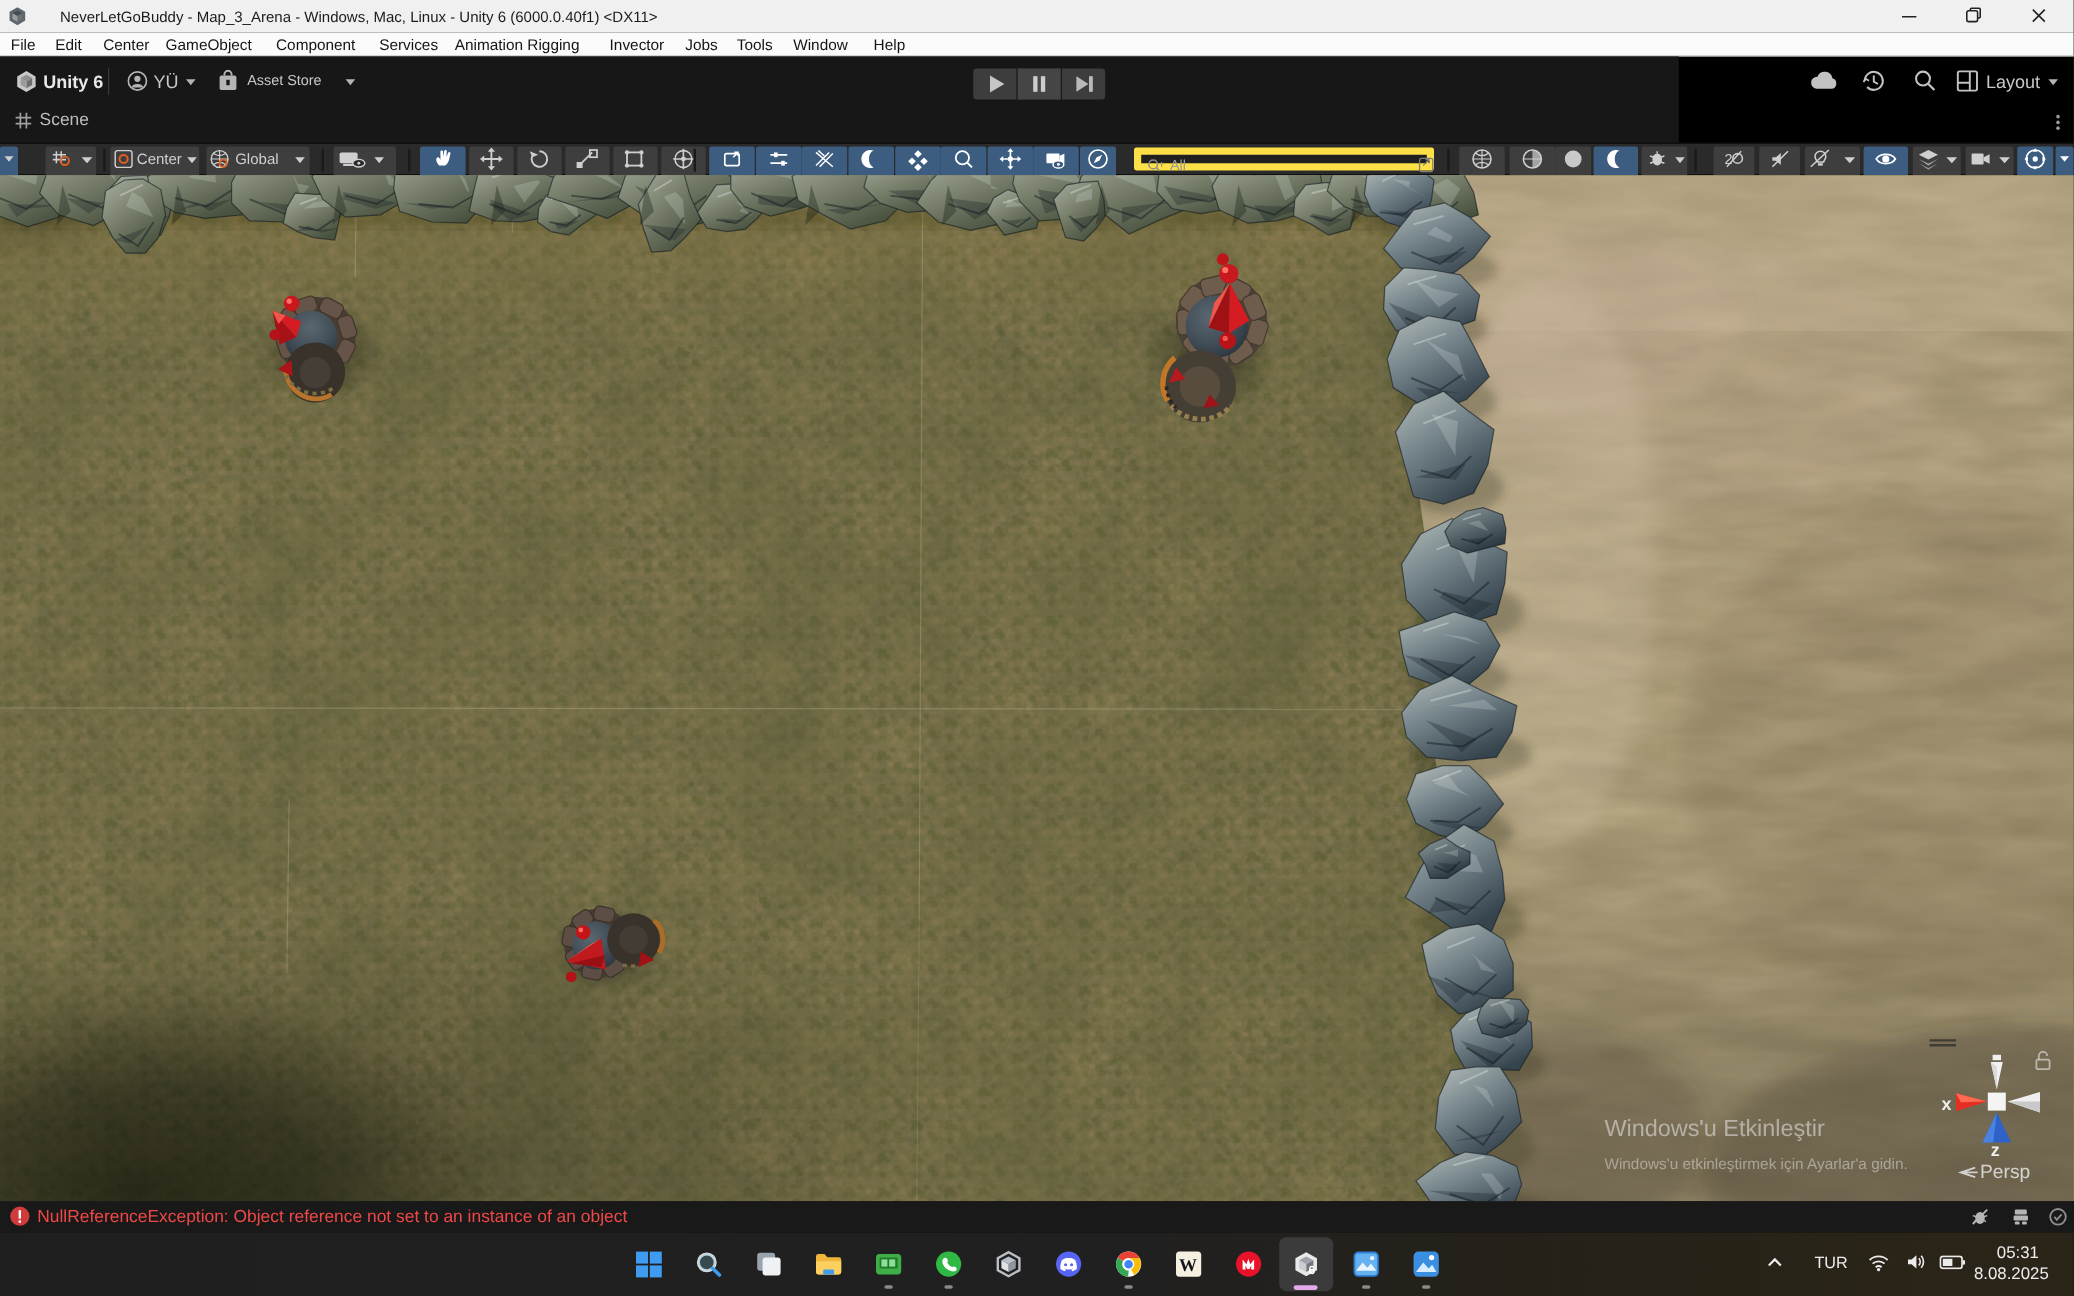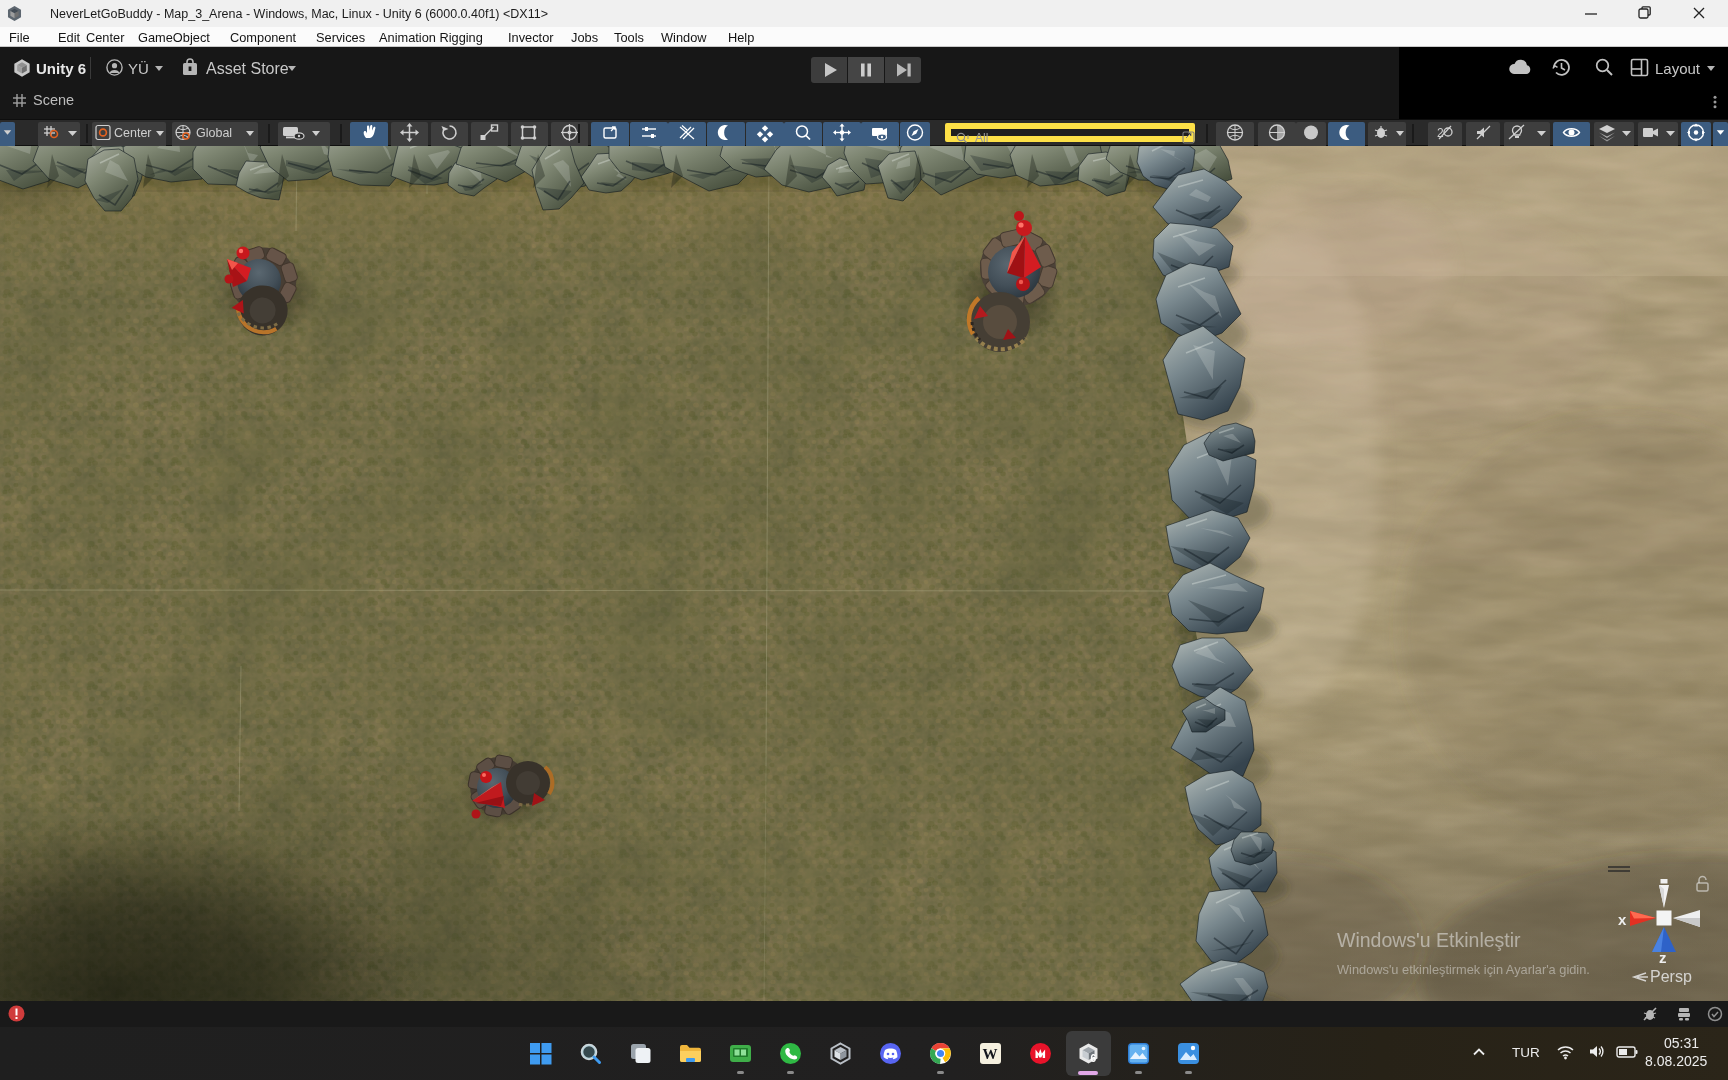--- a/index.html
+++ b/index.html
@@ -35,21 +35,21 @@
       <rect x="2" y="4" width="9" height="9" rx="1.5" fill="none" stroke="#222" stroke-width="1.3"></rect>
       <path d="M5,4 V2.8 a1,1 0 0 1 1,-1 h6.2 a1,1 0 0 1 1,1 V9 a1,1 0 0 1 -1,1 H11" fill="none" stroke="#222" stroke-width="1.3"></path>
     </svg>
  <svg class="abs" style="left:1691px;top:5px" width="16" height="16" viewBox="0 0 16 16">
       <path d="M3,3 L13,13 M13,3 L3,13" stroke="#222" stroke-width="1.3"></path>
     </svg>
 </div>
 
 <div id="menubar">
  <span style="left:9px">File</span>
-    <span style="left:58px">Edit</span>
+    <span style="left:46px">Edit</span>
     <span style="left:86px">Center</span>
  <span style="left:138px">GameObject</span>
     <span style="left:230px">Component</span>
     <span style="left:316px">Services</span>
  <span style="left:379px">Animation Rigging</span>
     <span style="left:508px">Invector</span>
     <span style="left:571px">Jobs</span>
  <span style="left:614px">Tools</span>
     <span style="left:661px">Window</span>
     <span style="left:728px">Help</span>
@@ -69,21 +69,21 @@
       <circle cx="8.5" cy="6.7" r="2.6" fill="#b5b5b5"></circle>
       <path d="M3.5,14 a5.2,4 0 0 1 10,0" fill="#b5b5b5"></path>
     </svg>
  <span class="abs" style="left:128px;top:13px;font-size:15px;color:#c8c8c8">YÜ</span>
  <span class="caret abs" style="left:155px;top:19px"></span>
  <svg class="abs" style="left:182px;top:11px" width="16" height="18" viewBox="0 0 16 18">
       <rect x="1" y="5" width="14" height="12" rx="1.5" fill="#b5b5b5"></rect>
       <path d="M5,5 V4 a3,3 0 0 1 6,0 V5" fill="none" stroke="#b5b5b5" stroke-width="1.6"></path>
       <rect x="6.6" y="8.5" width="2.8" height="4.5" fill="#171717"></rect>
     </svg>
- <span class="abs" style="left:206px;top:13px;font-size:16px;color:#c8c8c8">Asset Store</span>
+ <span class="abs" style="left:206px;top:13px;font-size:12px;color:#c8c8c8">Asset Store</span>
  <span class="caret abs" style="left:288px;top:19px"></span>
 
  <div class="abs" style="left:811px;top:10px;width:36px;height:26px;background:#3d3d3d;border-radius:3px 0 0 3px">
   <svg width="36" height="26" viewBox="0 0 36 26">
         <path d="M14,6 L26,13 L14,20 Z" fill="#c6c6c6"></path>
       </svg></div>
  <div class="abs" style="left:848px;top:10px;width:36px;height:26px;background:#454545">
   <svg width="36" height="26" viewBox="0 0 36 26">
         <rect x="13" y="6.5" width="3.6" height="13" fill="#cdcdcd"></rect>
         <rect x="19.4" y="6.5" width="3.6" height="13" fill="#cdcdcd"></rect>
@@ -939,20 +939,21 @@
 </g>
 </svg>
 </div>
 
 <div id="errorbar">
     <svg class="abs" style="left:8px;top:4px" width="17" height="17" viewBox="0 0 17 17">
       <circle cx="8.5" cy="8.5" r="8" fill="#d03c3c"></circle>
       <rect x="7.5" y="3.5" width="2" height="7" fill="#fff"></rect>
       <rect x="7.5" y="12" width="2" height="2" fill="#fff"></rect>
     </svg>
+    <span class="abs" style="left:31px;top:5px;font-size:14.5px;color:#f04848">NullReferenceException: Object reference not set to an instance of an object</span>
     <svg class="abs" style="left:1642px;top:5px" width="16" height="16" viewBox="0 0 16 16">
       <ellipse cx="8" cy="9" rx="4" ry="5" fill="#b5b5b5"></ellipse>
       <line x1="2" y1="14" x2="14" y2="2" stroke="#b5b5b5" stroke-width="1.6"></line>
       <g stroke="#b5b5b5" stroke-width="1.2">
         <line x1="2" y1="7" x2="5" y2="8"></line>
         <line x1="11" y1="8" x2="14" y2="7"></line>
         <line x1="3" y1="12" x2="5" y2="11"></line>
         <line x1="11" y1="11" x2="13" y2="12"></line>
       </g>
     </svg>

